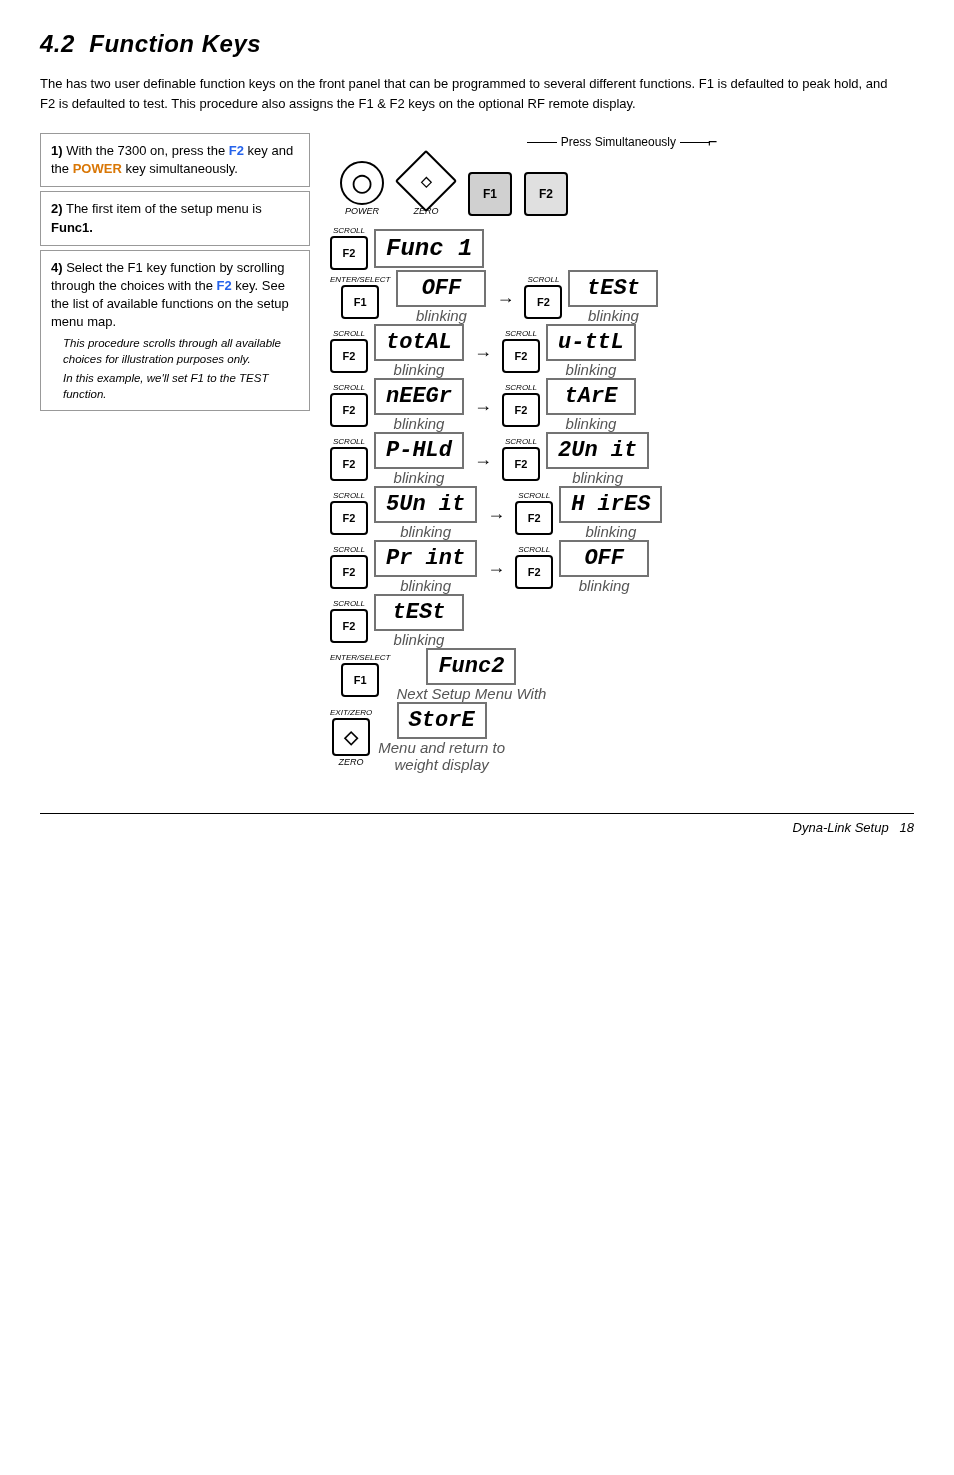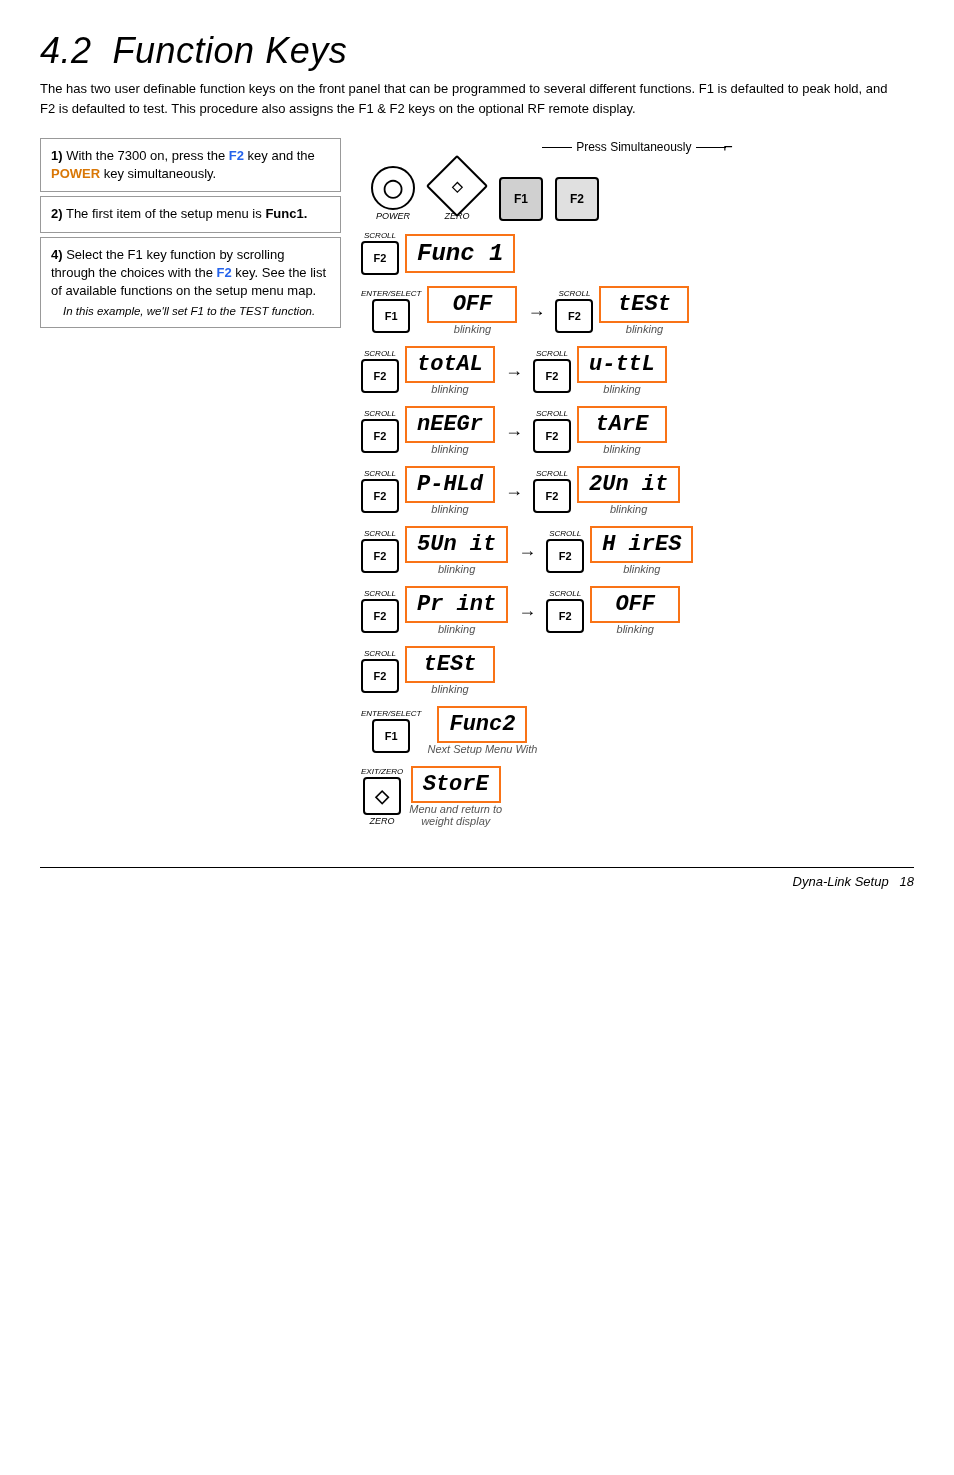--- a/index.html
+++ b/index.html
@@ -7,43 +7,43 @@
       background: #fff;
       font-family: Arial, sans-serif;
       font-size: 13px;
       color: #000;
       width: 954px;
       min-height: 1475px;
       padding: 30px 40px 60px 40px;
     }
 
     h1.section-title {
-      font-size: 36px;
-      font-weight: 400;
-      font-style: italic;
-      margin-bottom: 7px;
+      font-size: 24px;
+      font-weight: 700;
+      font-style: italic;
+      margin-bottom: 16px;
       letter-spacing: 0.5px;
     }
 
     .intro-text {
       font-size: 13px;
       line-height: 1.5;
       margin-bottom: 20px;
       max-width: 860px;
     }
 
     .main-layout {
       display: flex;
       gap: 20px;
       align-items: flex-start;
     }
 
     
     .left-col {
-      width: 301px;
+      width: 270px;
       flex-shrink: 0;
     }
 
     .step {
       margin-bottom: 10px;
       font-size: 13px;
       line-height: 1.4;
     }
 
     .step-num {
@@ -116,56 +116,56 @@
 
     .key-label-small {
       font-size: 9px;
       font-style: italic;
       text-align: center;
       color: #000;
     }
 
     
     .display-box {
-      border: 2px solid #f97316;
+      border: 2px solid #737373;
       display: inline-block;
       padding: 4px 10px;
       font-size: 22px;
       font-style: italic;
       min-width: 90px;
       text-align: center;
       background: #fff;
       font-family: 'Courier New', monospace;
       font-weight: bold;
     }
 
     .display-box.wide {
       min-width: 110px;
     }
 
     .display-label {
-      font-size: 11px;
+      font-size: 15px;
       font-style: italic;
       text-align: center;
       color: #555;
     }
 
     
     .arrow {
       font-size: 18px;
       font-weight: bold;
       color: #000;
       margin: 0 4px;
     }
 
     
     .diagram {
       display: flex;
       flex-direction: column;
-      gap: 11px;
+      gap: 0;
     }
 
     .diag-row {
       display: flex;
       align-items: center;
       gap: 6px;
     }
 
     .key-with-label {
       display: flex;
@@ -231,20 +231,21 @@
       <span> The first item of the setup menu is </span>
       <span class="bold">Func1.</span>
     </div>
 
 
     <div class="step bordered-section">
       <span class="step-num">4)</span>
       <span> Select the F1 key function by scrolling through the choices with the </span>
       <span class="key-blue">F2</span>
       <span> key. See the list of available functions on the setup menu map.</span>
+      <div class="step-note">This procedure scrolls through all available choices for illustration purposes only.</div>
       <div class="step-note">In this example, we'll set F1 to the TEST function.</div>
     </div>
 
 
 
   </div>
 
   <div class="right-col">
 
     <div style="display:flex;align-items:center;justify-content:center;margin-bottom:8px;font-size:12px;">

